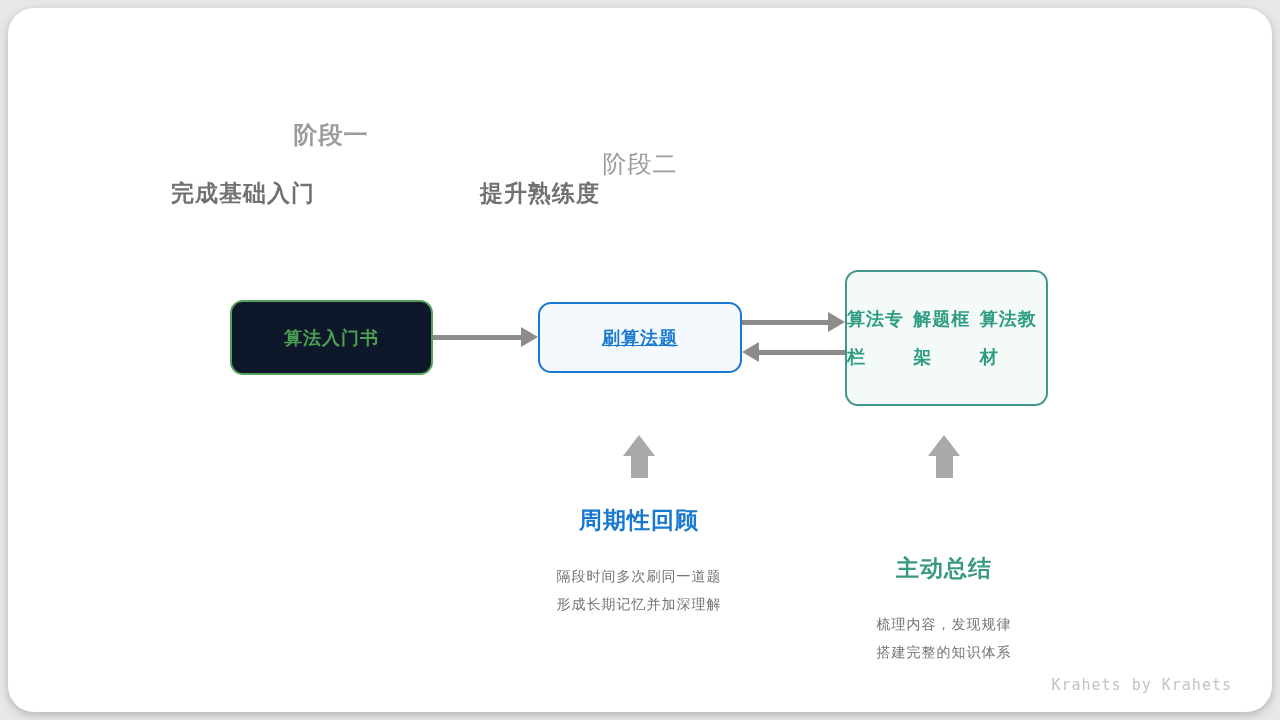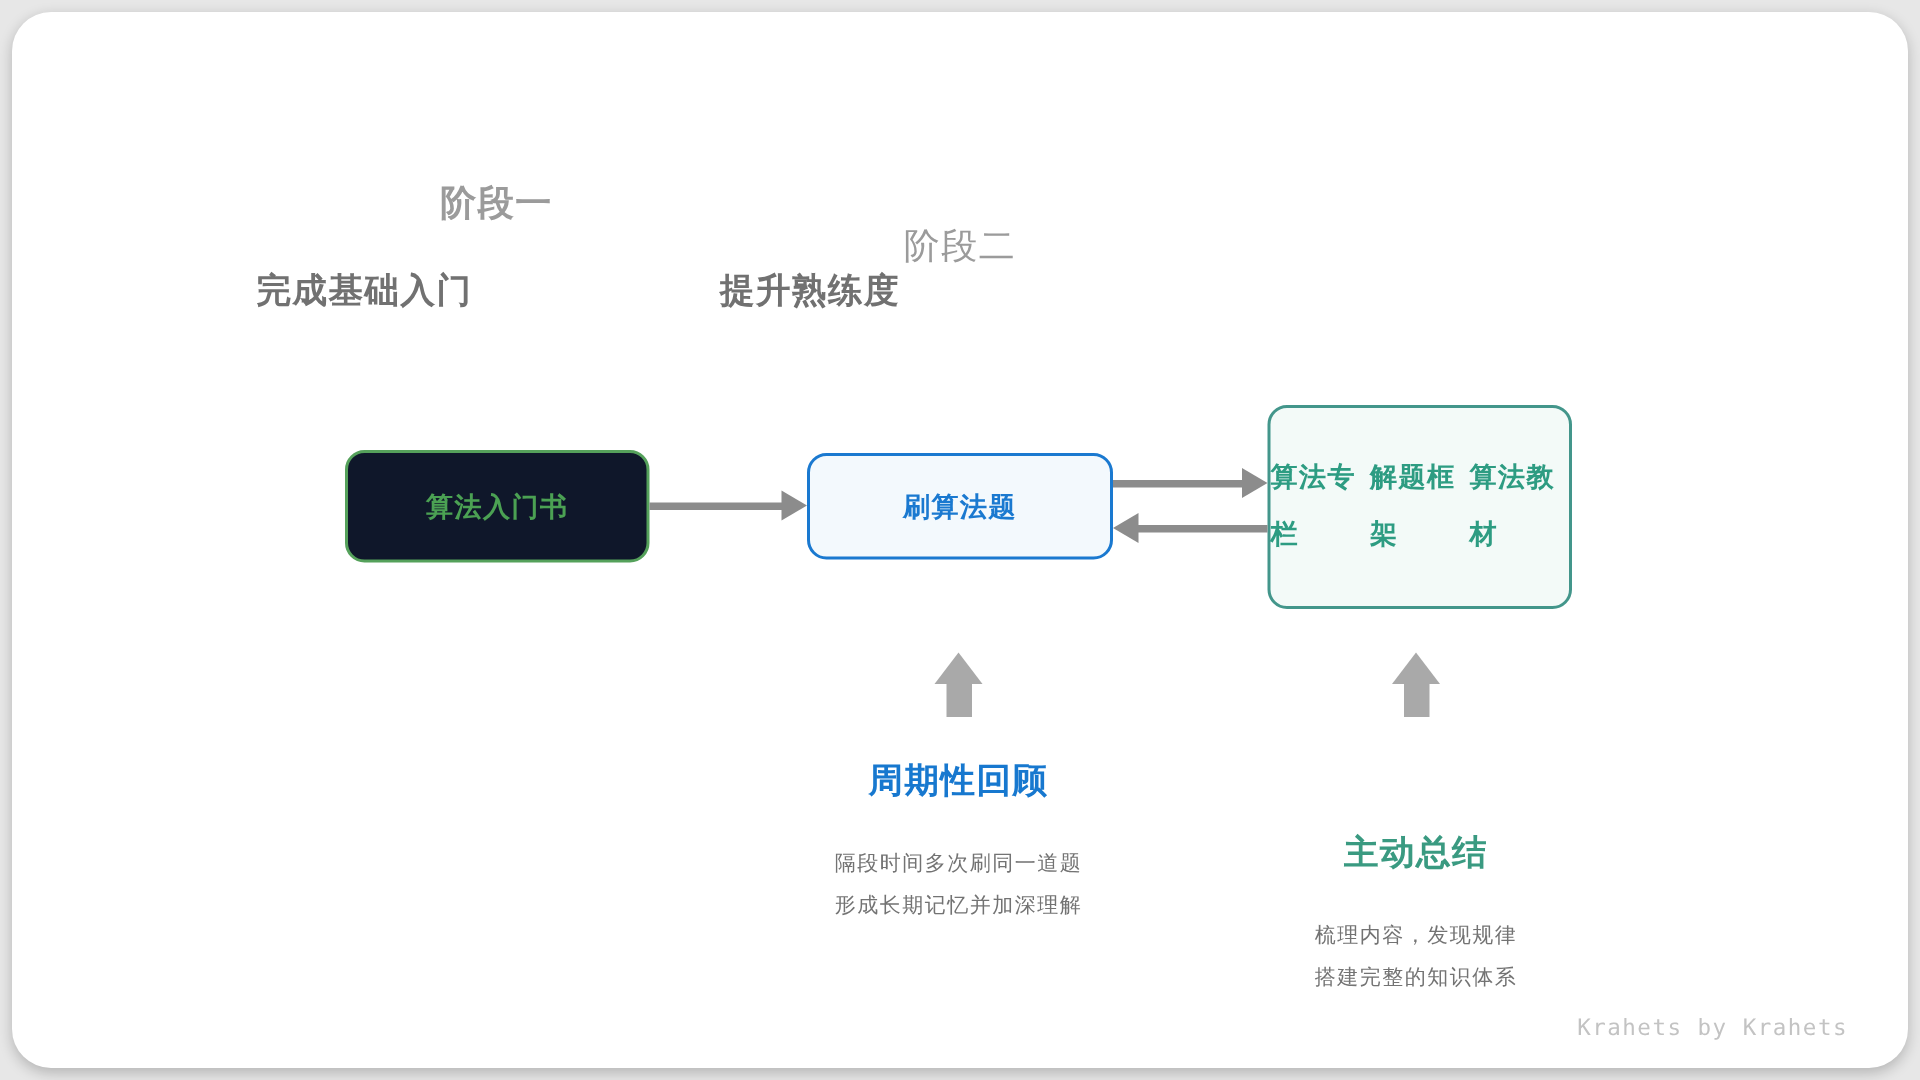--- a/index.html
+++ b/index.html
@@ -41,21 +41,21 @@
     border-radius: 13px;
     border: 2.5px solid;
     display: flex;
     align-items: center;
     justify-content: center;
     font-weight: bold;
     font-size: 18px;
     letter-spacing: 1px;
   }
   .node-green { border-color: #55a15b; background: #0f172a; color: #4ba153; }
-  .node-blue  { border-color: #1a79d0; background: #f3f9fd; color: #1a79d0; }
+  .node-blue  { border-color: #1a79d0; background: #f3f9fd; color: #1a79d0; text-decoration: underline; }
   .node-teal  { border-color: #43968b; background: #f3faf8; color: #2d9c82; line-height: 38px; }
   
   .h-arrow { position: absolute; height: 20px; }
   .h-arrow .line {
     position: absolute; top: 7.5px; height: 5px; background: #8c8c8c;
   }
   .h-arrow .head { position: absolute; width: 0; height: 0; top: 0; }
   .h-arrow.right .line { left: 0; right: 14px; }
   .h-arrow.right .head {
     right: 0;

